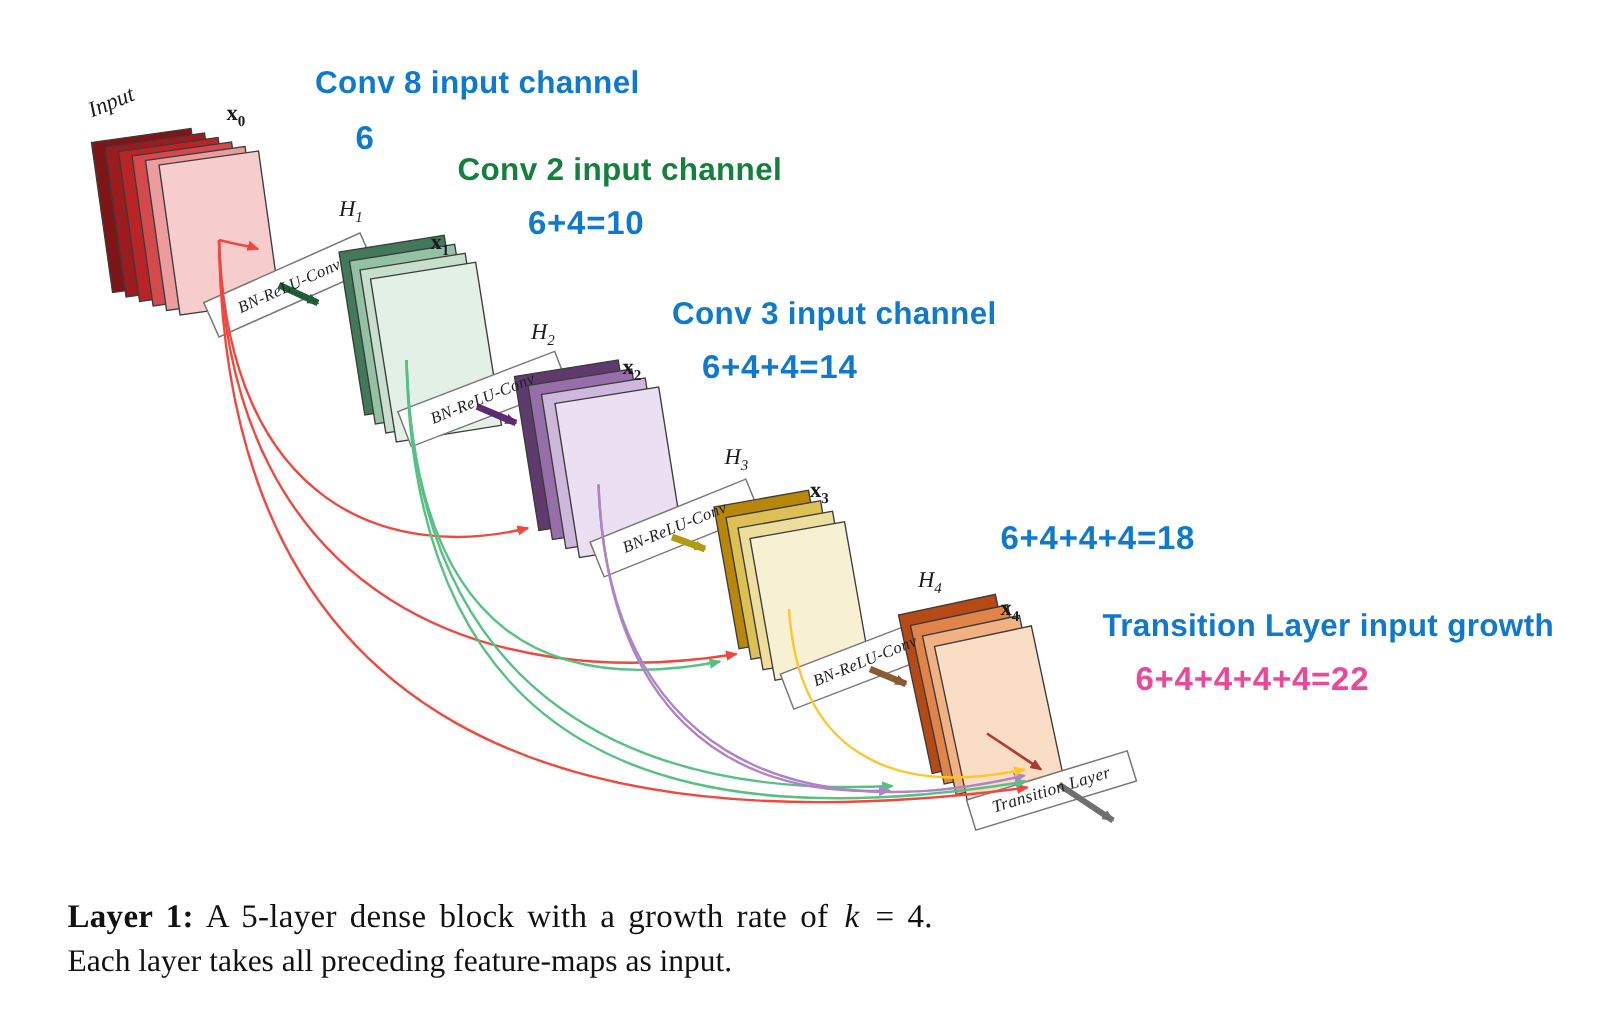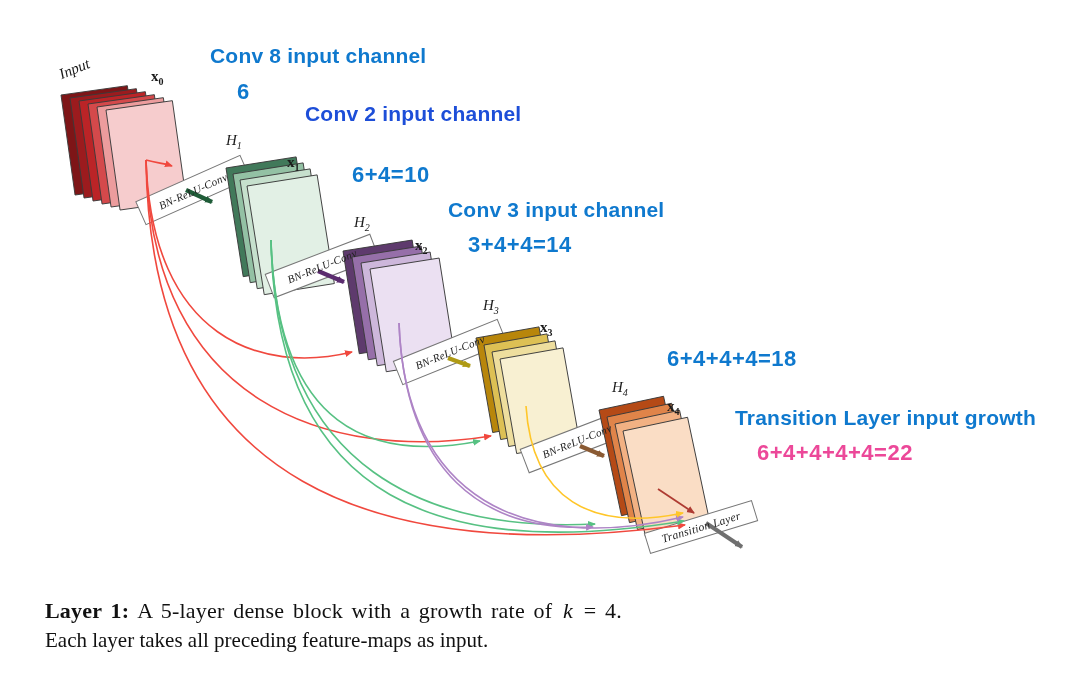--- a/index.html
+++ b/index.html
@@ -137,24 +137,24 @@
   <div class="lab hlab h4"><span>H</span><sub>4</sub></div>
 
   <div class="boxlab b1">BN-ReLU-Conv</div>
   <div class="boxlab b2">BN-ReLU-Conv</div>
   <div class="boxlab b3">BN-ReLU-Conv</div>
   <div class="boxlab b4">BN-ReLU-Conv</div>
   <div class="boxlab btr">Transition Layer</div>
 
   <div class="ann ann-title a1t" style="color: rgb(15, 121, 206);">Conv 8 input channel</div>
   <div class="ann ann-value a1v" style="color: rgb(15, 121, 206);">6</div>
-  <div class="ann ann-title a2t" style="color: #1d4ed8;">Conv 2 input channel</div>
-  <div class="ann ann-value a2v" style="color: rgb(15, 121, 206); margin-top: 26px;">6+4=10</div>
+  <div class="ann ann-title a2t" style="color: #15803d;">Conv 2 input channel</div>
+  <div class="ann ann-value a2v" style="color: rgb(15, 121, 206);">6+4=10</div>
   <div class="ann ann-title a3t" style="color: rgb(15, 121, 206);">Conv 3 input channel</div>
-  <div class="ann ann-value a3v" style="color: rgb(15, 121, 206);">3+4+4=14</div>
+  <div class="ann ann-value a3v" style="color: rgb(15, 121, 206);">6+4+4=14</div>
   <div class="ann ann-value a4v" style="color: rgb(15, 121, 206);">6+4+4+4=18</div>
   <div class="ann ann-title a5t" style="color: rgb(15, 121, 206);">Transition Layer input growth</div>
   <div class="ann ann-value a5v" style="color: #ec4899; text-align: center;">6+4+4+4+4=22</div>
 
   <div class="caption">
     <span class="cap-line1"><b>Layer 1:</b><span>A 5-layer dense block with a growth rate of</span> <i class="cap-k">k</i> <span>= 4.</span></span><br>
     <span class="cap-line2">Each layer takes all preceding feature-maps as input.</span>
   </div>
 </div>
 

